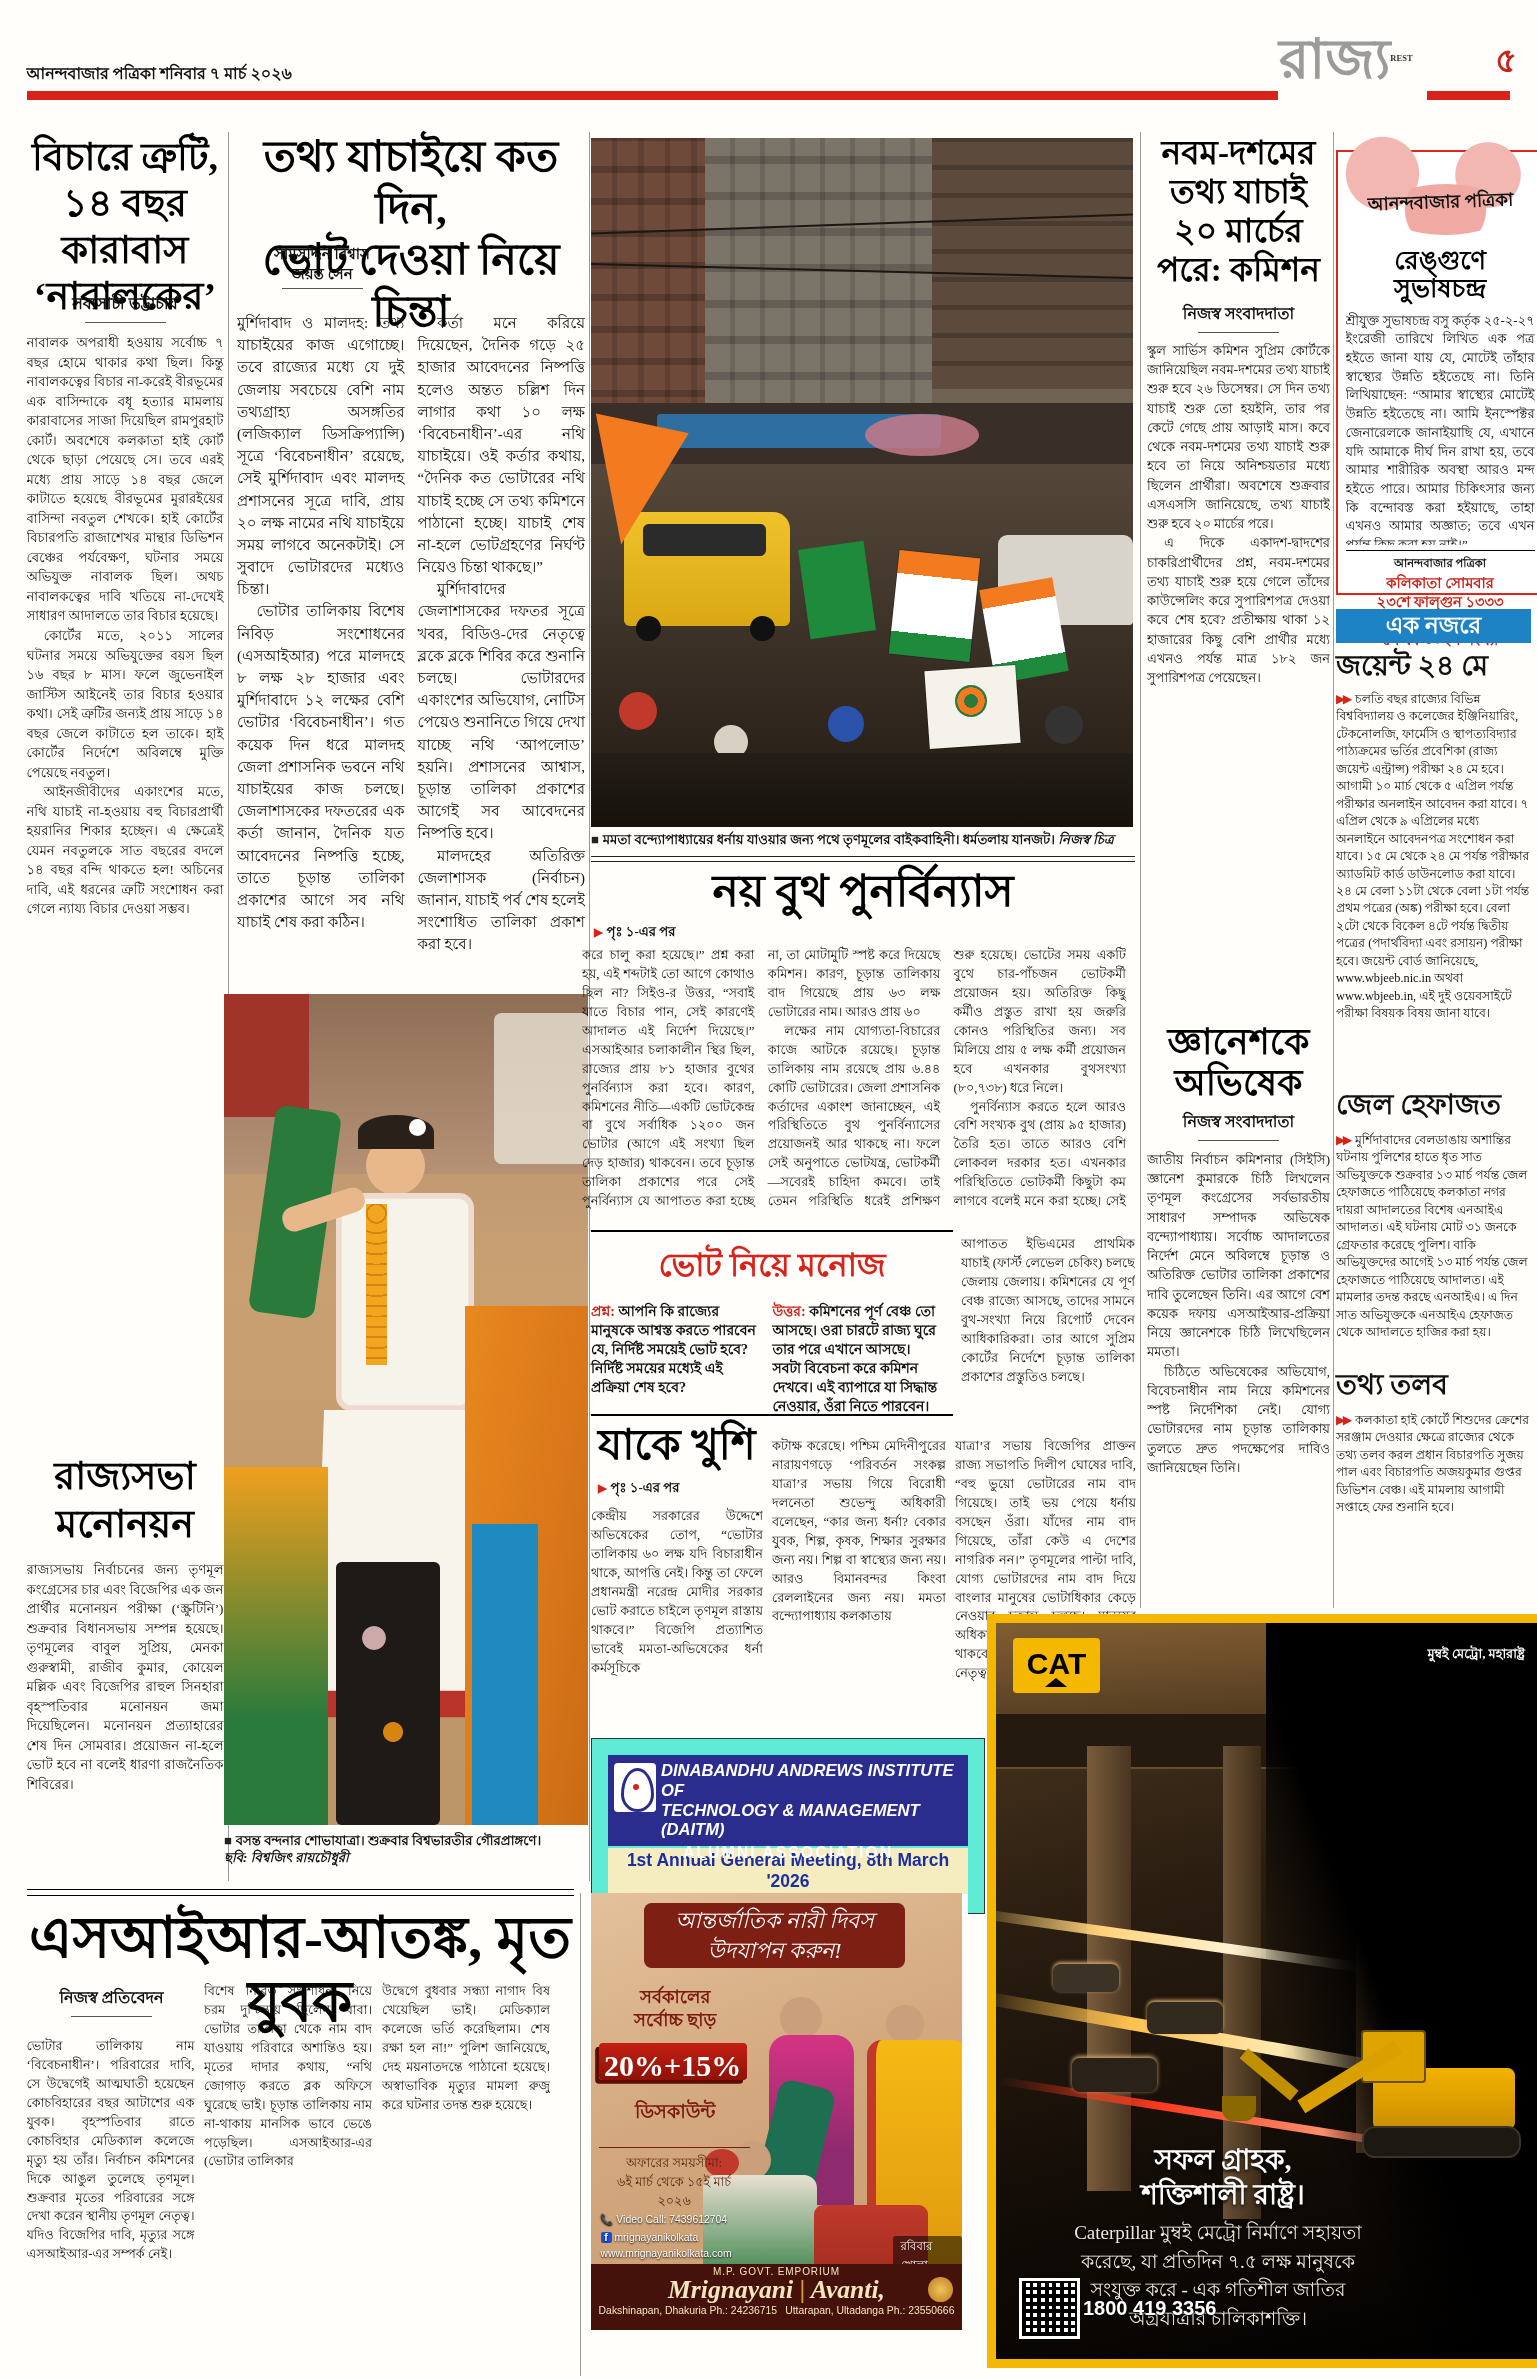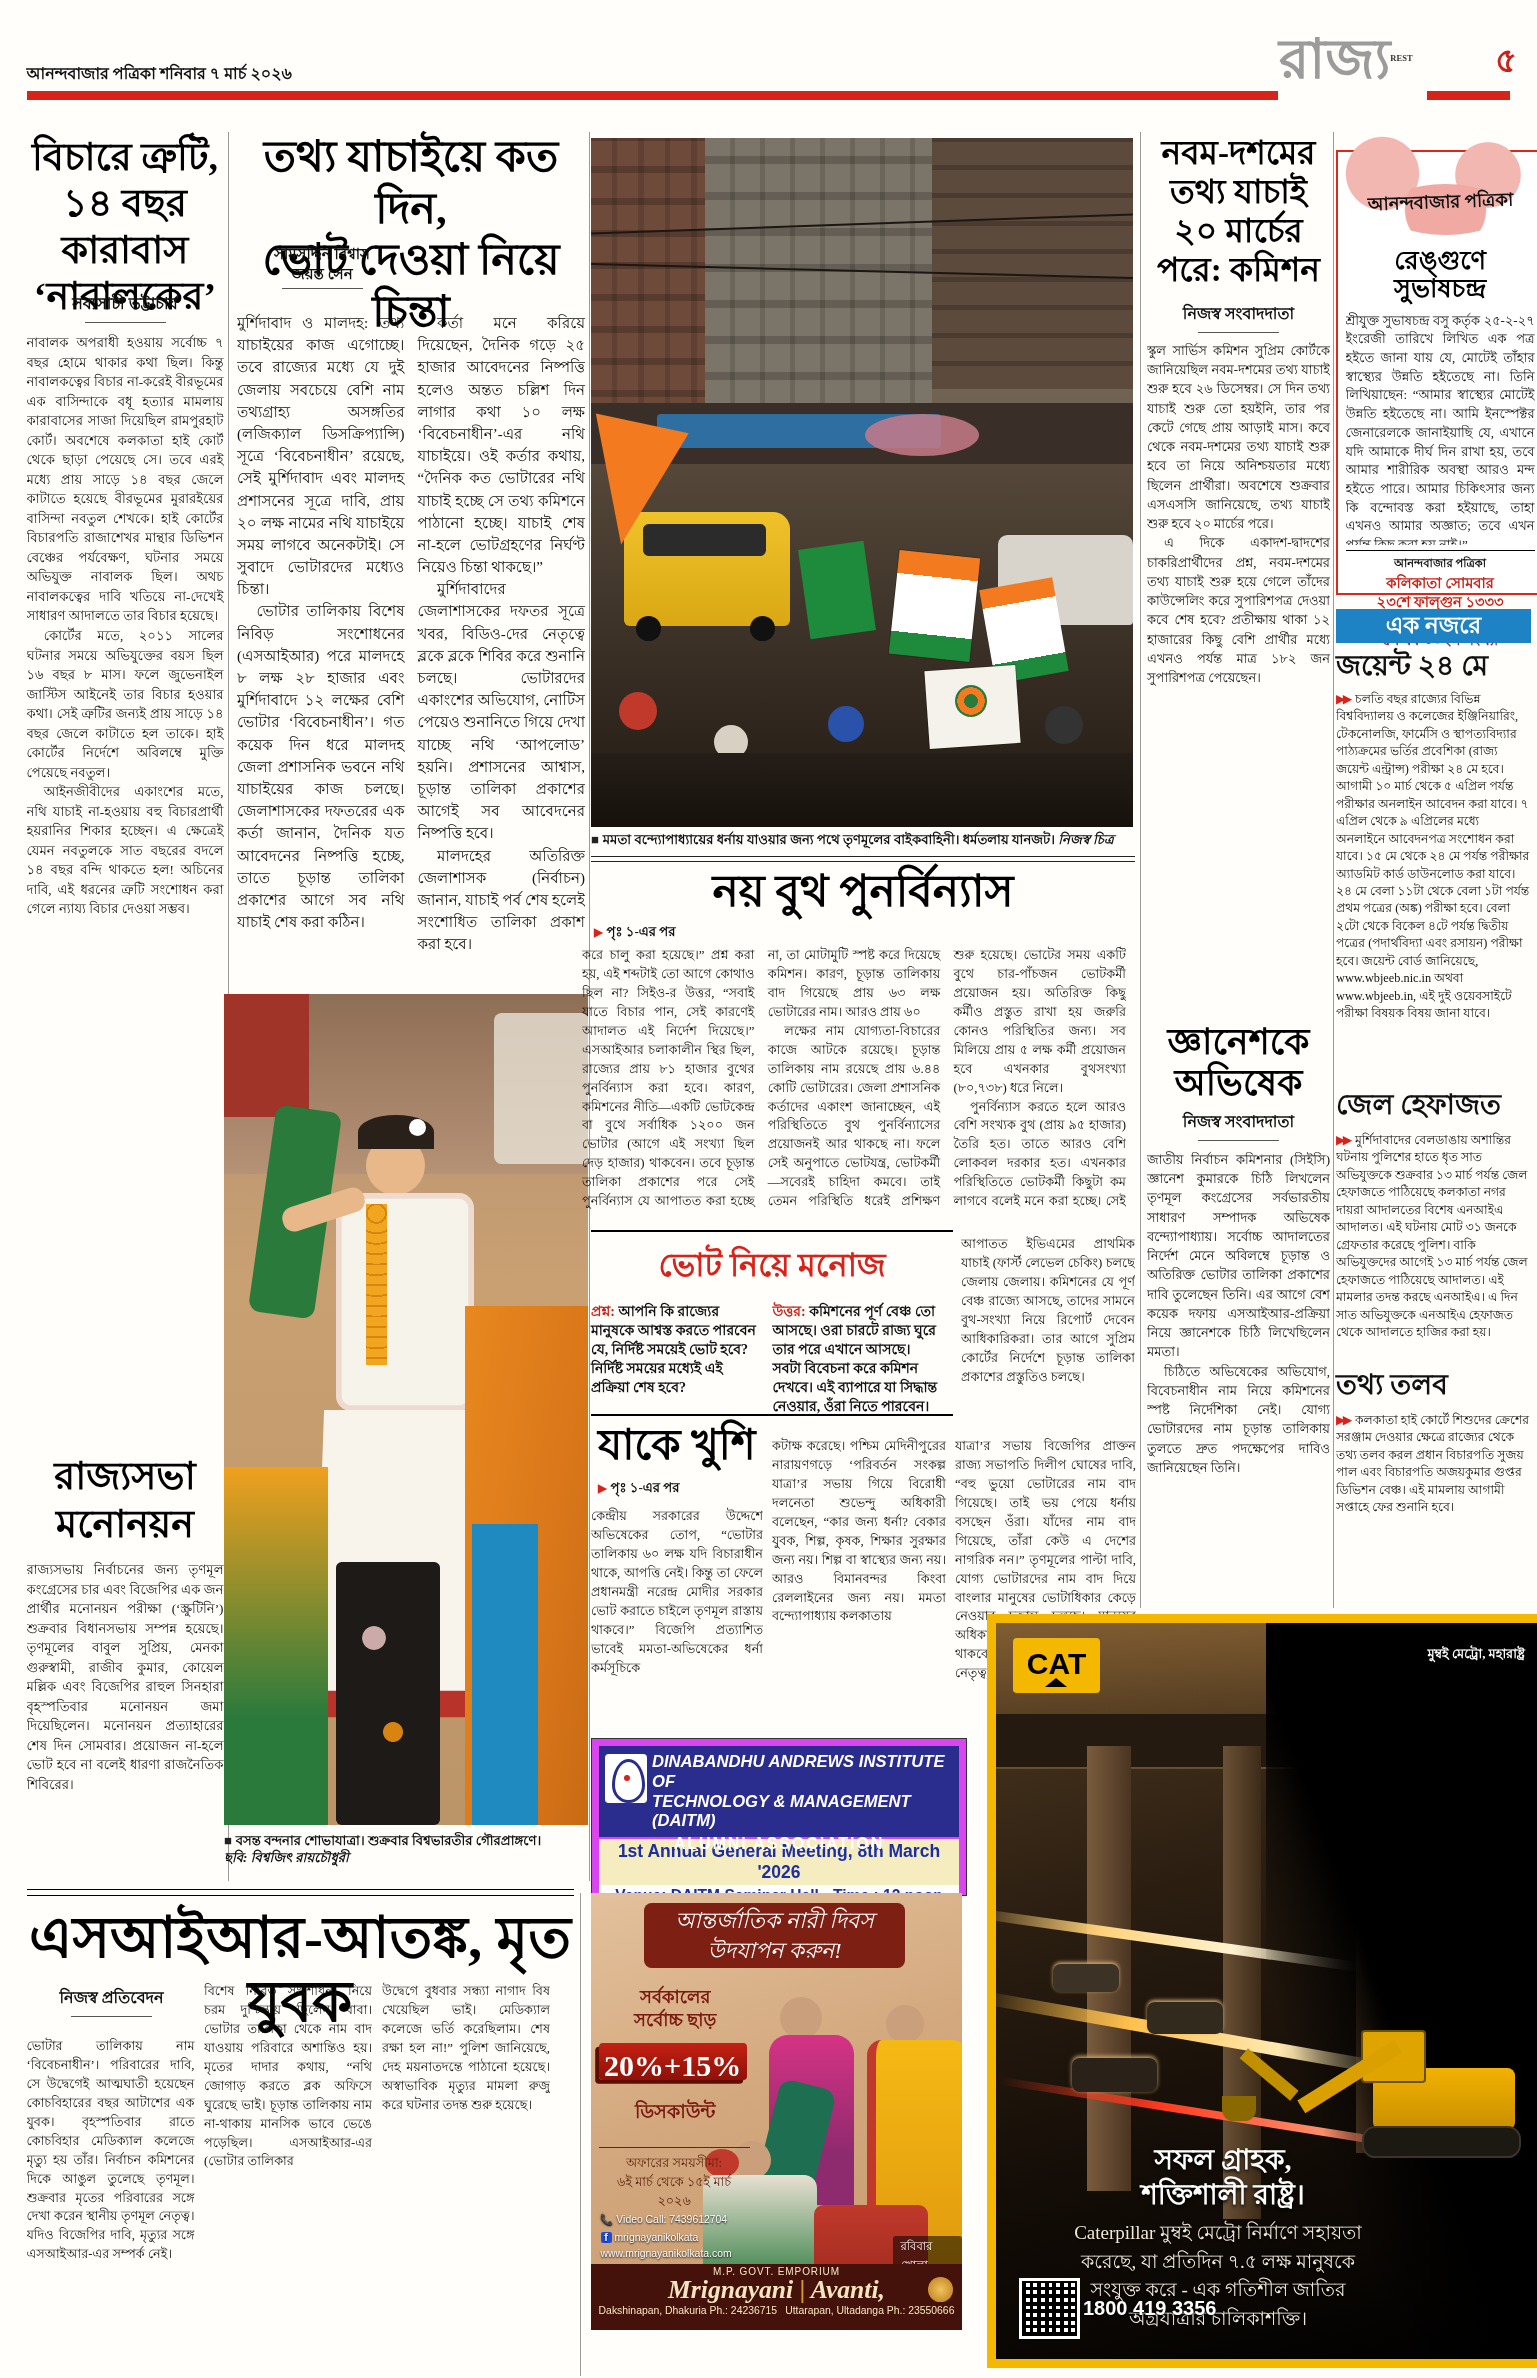--- a/index.html
+++ b/index.html
@@ -235,21 +235,21 @@
   <div class="abs body" style="left:26.5px;top:2037px;width:168px;height:331px;">
     <div class="para first">ভোটার তালিকায় নাম ‘বিবেচনাধীন’। পরিবারের দাবি, সে উদ্বেগেই আত্মঘাতী হয়েছেন কোচবিহারের বছর আটাশের এক যুবক। বৃহস্পতিবার রাতে কোচবিহার মেডিক্যাল কলেজে মৃত্যু হয় তাঁর। নির্বাচন কমিশনের দিকে আঙুল তুলেছে তৃণমূল। শুক্রবার মৃতের পরিবারের সঙ্গে দেখা করেন স্থানীয় তৃণমূল নেতৃত্ব। যদিও বিজেপির দাবি, মৃত্যুর সঙ্গে এসআইআর-এর সম্পর্ক নেই।</div>
   </div>
   <div class="abs body" style="left:204px;top:1982px;width:168px;height:386px;">
     <div class="para first">বিশেষ নিবিড় সংশোধন) নিয়ে চরম দুশ্চিন্তায় ছিলেন বাবা। ভোটার তালিকা থেকে নাম বাদ যাওয়ায় পরিবারে অশান্তিও হয়। মৃতের দাদার কথায়, “নথি জোগাড় করতে ব্লক অফিসে ঘুরেছে ভাই। চূড়ান্ত তালিকায় নাম না-থাকায় মানসিক ভাবে ভেঙে পড়েছিল। এসআইআর-এর (ভোটার তালিকার</div>
   </div>
   <div class="abs body" style="left:382px;top:1982px;width:168px;height:386px;">
     <div class="para first">উদ্বেগে বুধবার সন্ধ্যা নাগাদ বিষ খেয়েছিল ভাই। মেডিক্যাল কলেজে ভর্তি করেছিলাম। শেষ রক্ষা হল না!” পুলিশ জানিয়েছে, দেহ ময়নাতদন্তে পাঠানো হয়েছে। অস্বাভাবিক মৃত্যুর মামলা রুজু করে ঘটনার তদন্ত শুরু হয়েছে।</div>
   </div>
 
-  <div class="abs" style="left:591px;top:1738px;width:360px;height:142px;border:0.9px solid #333;background:#d946ef;padding:7px;">
+  <div class="abs" style="left:591px;top:1738px;width:360px;height:142px;border:0.9px solid #333;background:#5eead4;padding:16px;">
     <div style="background:#2b2d8e;color:#fff;height:91px;position:relative;font-family:'Liberation Sans',sans-serif;">
       <div class="abs" style="left:5.7px;top:7.6px;width:42px;height:49px;background:#fff;border-radius:3.8px;">
         <div class="abs" style="left:7.6px;top:5.7px;width:26.5px;height:38px;border:3.8px solid #2b2d8e;border-radius:50% 50% 50% 50%/60% 60% 40% 40%;"></div>
         <div class="abs" style="left:19px;top:21px;width:6.6px;height:6.6px;background:#d8231a;border-radius:50%;"></div>
       </div>
       <div style="margin-left:53px;padding-top:5.7px;font-weight:bold;font-style:italic;font-size:16.6px;line-height:1.2;">
         <div>DINABANDHU ANDREWS INSTITUTE OF</div>
         <div>TECHNOLOGY &amp; MANAGEMENT (DAITM)</div>
       </div>
       <div class="ctr" style="font-weight:bold;font-size:16px;letter-spacing:1.9px;margin-top:3.8px;">ALUMNI ASSOCIATION</div>

